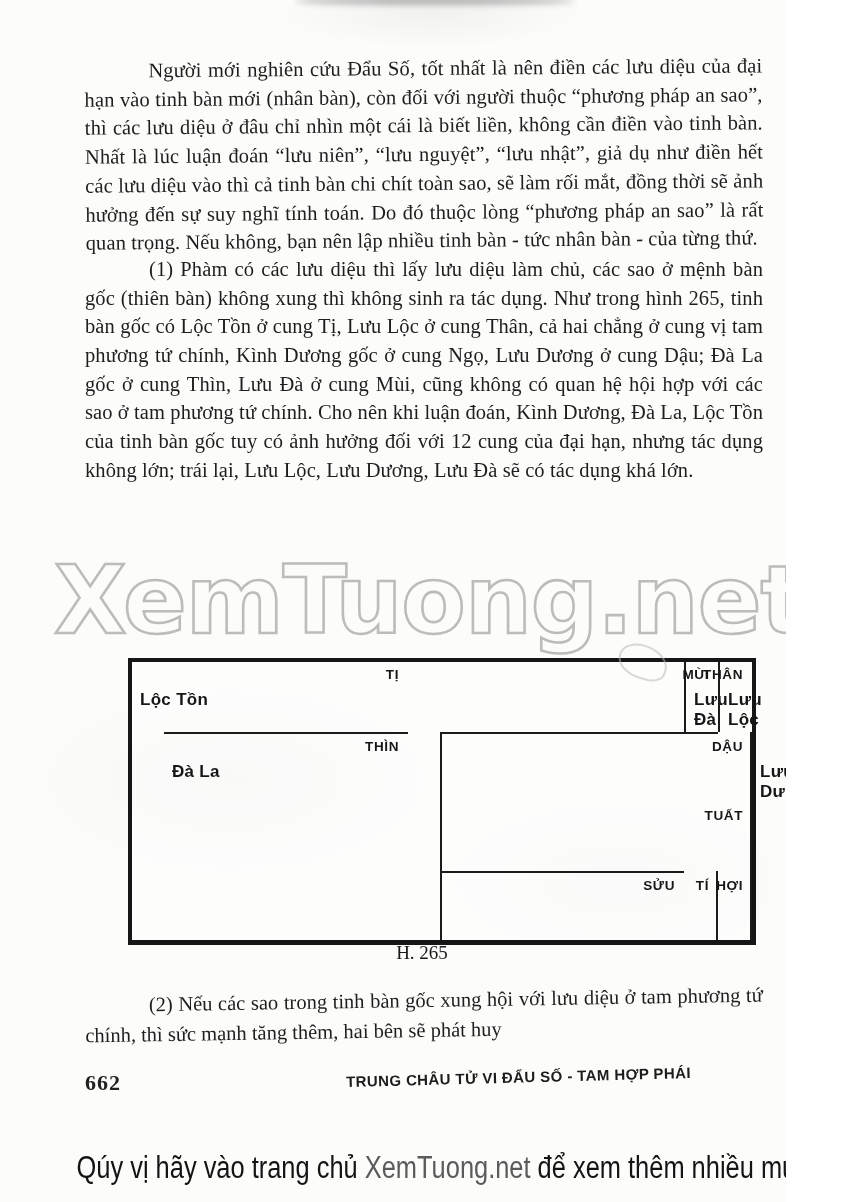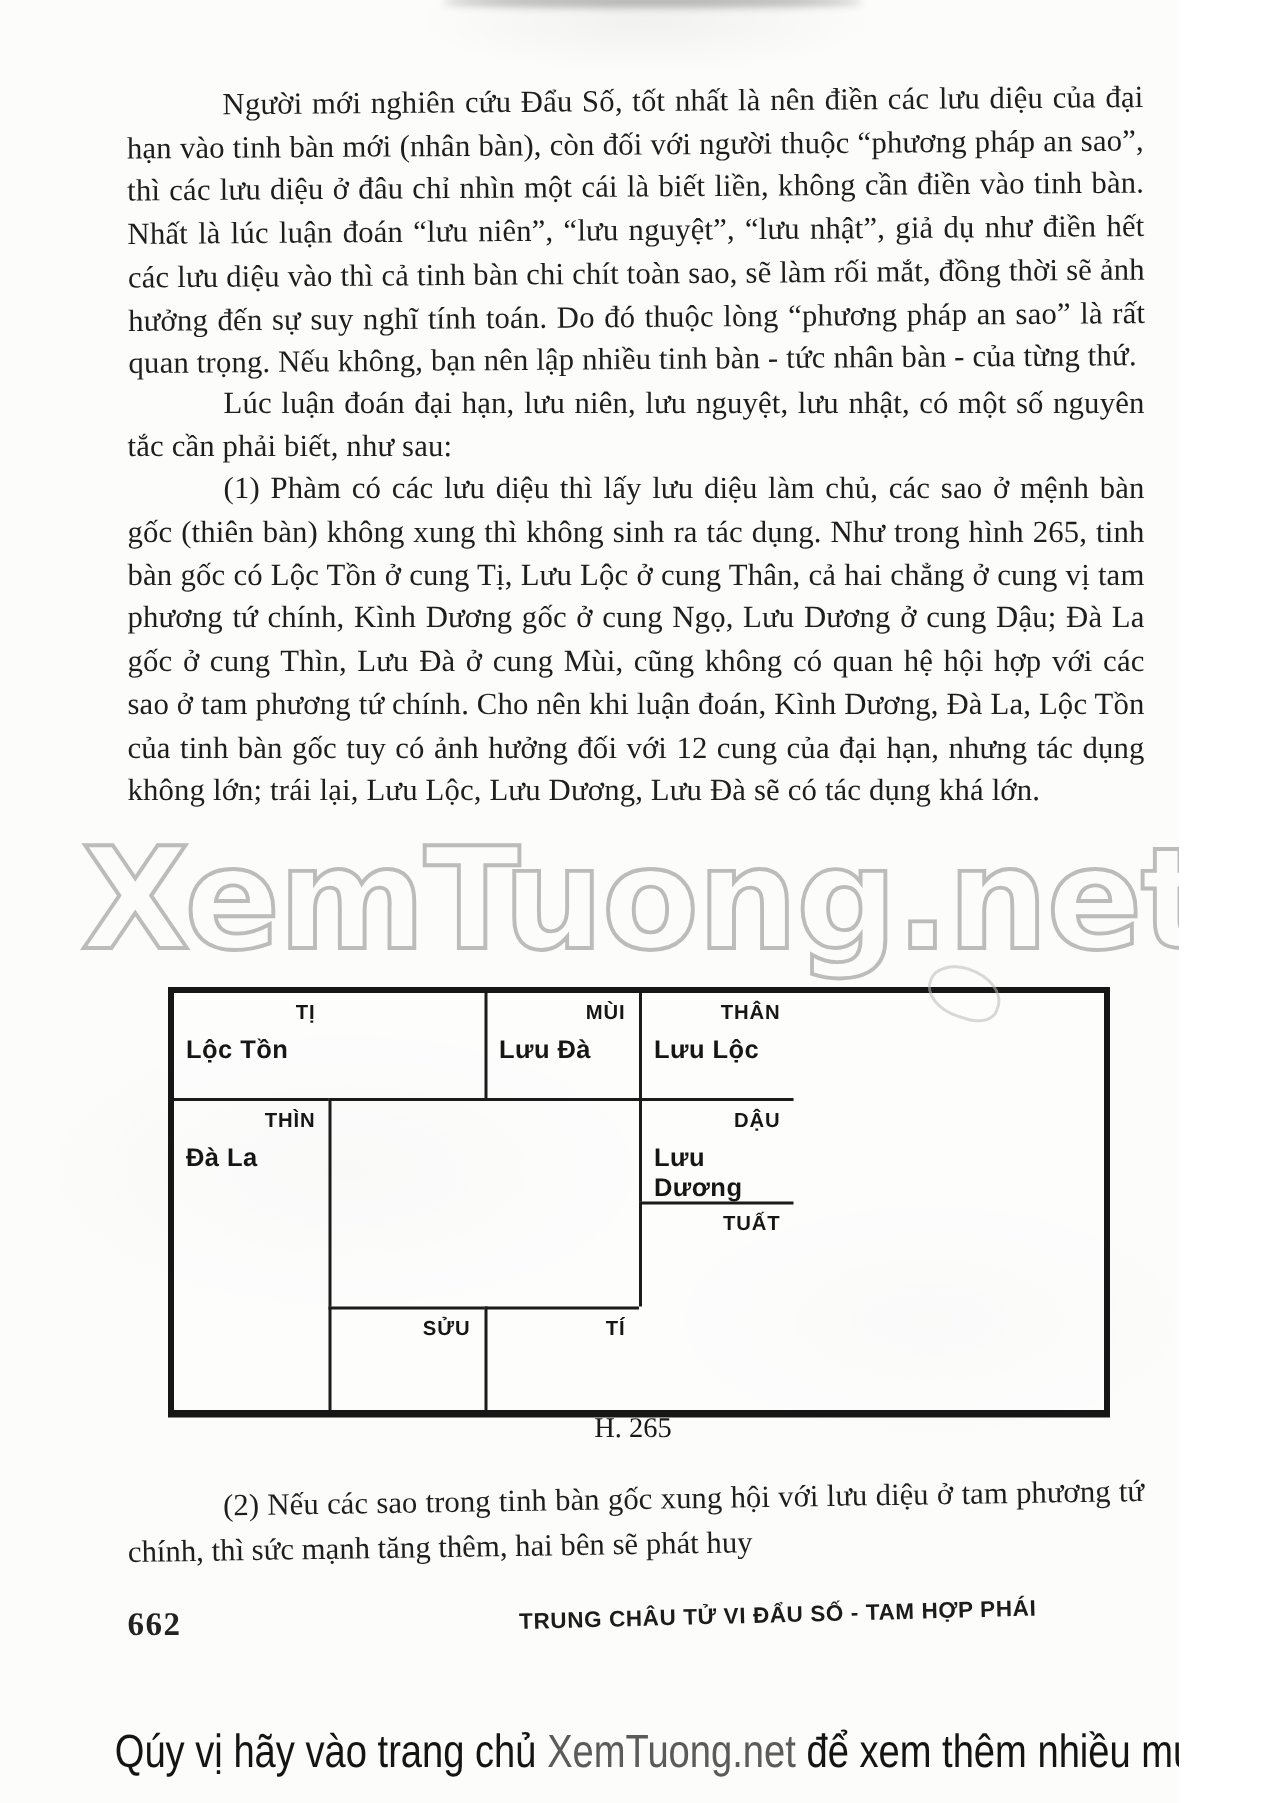--- a/index.html
+++ b/index.html
@@ -27,28 +27,28 @@
     font-family:"DejaVu Sans",sans-serif;font-weight:bold;font-size:94px;
     letter-spacing:-1px;white-space:nowrap;color:transparent;
     -webkit-text-stroke:2.6px #adadab;opacity:.8;pointer-events:none;
   }
   .scan-squiggle{
     position:absolute;left:618px;top:645px;width:46px;height:30px;z-index:4;
     border:2px solid #b9b9b6;border-radius:50% 60% 40% 55%;
     transform:rotate(18deg);opacity:.55;background:transparent;
   }
   .chart{
-    position:absolute;left:112px;top:658px;width:620px;height:278px;
-    display:grid;grid-template-columns:repeat(6,1fr);grid-template-rows:repeat(4,1fr);
+    position:absolute;left:128px;top:658px;width:620px;height:278px;
+    display:grid;grid-template-columns:repeat(2,1fr);grid-template-rows:repeat(4,1fr);
     border:4px solid #161616;border-bottom-width:5px;background:rgba(255,255,255,.35);
     box-sizing:content-box;z-index:2;
   }
   .cell{position:relative;}
   .bl{border-left:2.5px solid #1b1b1b;}
-  .bt{border-top:2.5px solid #1b1b1b;}
+  .bt{border-top:2.5px solid #1b1b1b;margin-left:32px;}
   .cl-ti{grid-area:1/1/2/2}.cl-ngo{grid-area:1/2/2/3}.cl-mui{grid-area:1/3/2/4}.cl-than{grid-area:1/4/2/5}
   .cl-thin{grid-area:2/1/3/2}.cl-dau{grid-area:2/4/3/5}.cl-mao{grid-area:3/1/4/2}.cl-tuat{grid-area:3/4/4/5}
   .cl-dan{grid-area:4/1/5/2}.cl-suu{grid-area:4/2/5/3}.cl-ty{grid-area:4/3/5/4}.cl-hoi{grid-area:4/4/5/5}
   .cl-center{grid-area:2/2/4/4}
   .branch{
     position:absolute;top:5px;right:9px;
     font-family:"Liberation Sans","DejaVu Sans",sans-serif;
     font-weight:bold;font-size:13.5px;letter-spacing:.6px;color:#161616;
   }
   .star{
@@ -85,21 +85,20 @@
 </style>
 </head>
 <body>
 
 <div class="page">
 
   <div class="smudge-top"></div>
 
   <div class="body-text">
     <p class="para-1">Người mới nghiên cứu Đẩu Số, tốt nhất là nên điền các lưu diệu của đại hạn vào tinh bàn mới (nhân bàn), còn đối với người thuộc “phương pháp an sao”, thì các lưu diệu ở đâu chỉ nhìn một cái là biết liền, không cần điền vào tinh bàn. Nhất là lúc luận đoán “lưu niên”, “lưu nguyệt”, “lưu nhật”, giả dụ như điền hết các lưu diệu vào thì cả tinh bàn chi chít toàn sao, sẽ làm rối mắt, đồng thời sẽ ảnh hưởng đến sự suy nghĩ tính toán. Do đó thuộc lòng “phương pháp an sao” là rất quan trọng. Nếu không, bạn nên lập nhiều tinh bàn - tức nhân bàn - của từng thứ.</p>
-    <p>Lúc luận đoán đại hạn, lưu niên, lưu nguyệt, lưu nhật, có một số nguyên tắc cần phải biết, như sau:</p>
     <p>(1) Phàm có các lưu diệu thì lấy lưu diệu làm chủ, các sao ở mệnh bàn gốc (thiên bàn) không xung thì không sinh ra tác dụng. Như trong hình 265, tinh bàn gốc có Lộc Tồn ở cung Tị, Lưu Lộc ở cung Thân, cả hai chẳng ở cung vị tam phương tứ chính, Kình Dương gốc ở cung Ngọ, Lưu Dương ở cung Dậu; Đà La gốc ở cung Thìn, Lưu Đà ở cung Mùi, cũng không có quan hệ hội hợp với các sao ở tam phương tứ chính. Cho nên khi luận đoán, Kình Dương, Đà La, Lộc Tồn của tinh bàn gốc tuy có ảnh hưởng đối với 12 cung của đại hạn, nhưng tác dụng không lớn; trái lại, Lưu Lộc, Lưu Dương, Lưu Đà sẽ có tác dụng khá lớn.</p>
   </div>
 
   <div class="watermark">XemTuong.net</div>
   <div class="scan-squiggle"></div>
 
   <div class="chart">
     <div class="cell cl-ti">
       <span class="branch">TỊ</span>
       <span class="star">Lộc Tồn</span>
@@ -125,20 +124,24 @@
       <span class="star"></span>
     </div>
     <div class="cell cl-suu bt bl">
       <span class="branch">SỬU</span>
       <span class="star"></span>
     </div>
     <div class="cell cl-ty bt bl">
       <span class="branch">TÍ</span>
       <span class="star"></span>
     </div>
+    <div class="cell cl-hoi bt bl">
+      <span class="branch">HỢI</span>
+      <span class="star"></span>
+    </div>
     <div class="cell cl-center bt bl"></div>
   </div>
 
   <div class="caption">H. 265</div>
 
   <p class="para-4">(2) Nếu các sao trong tinh bàn gốc xung hội với lưu diệu ở tam phương tứ chính, thì sức mạnh tăng thêm, hai bên sẽ phát huy</p>
 
   <div class="page-num">662</div>
   <div class="book-title">TRUNG CHÂU TỬ VI ĐẨU SỐ - TAM HỢP PHÁI</div>
 

